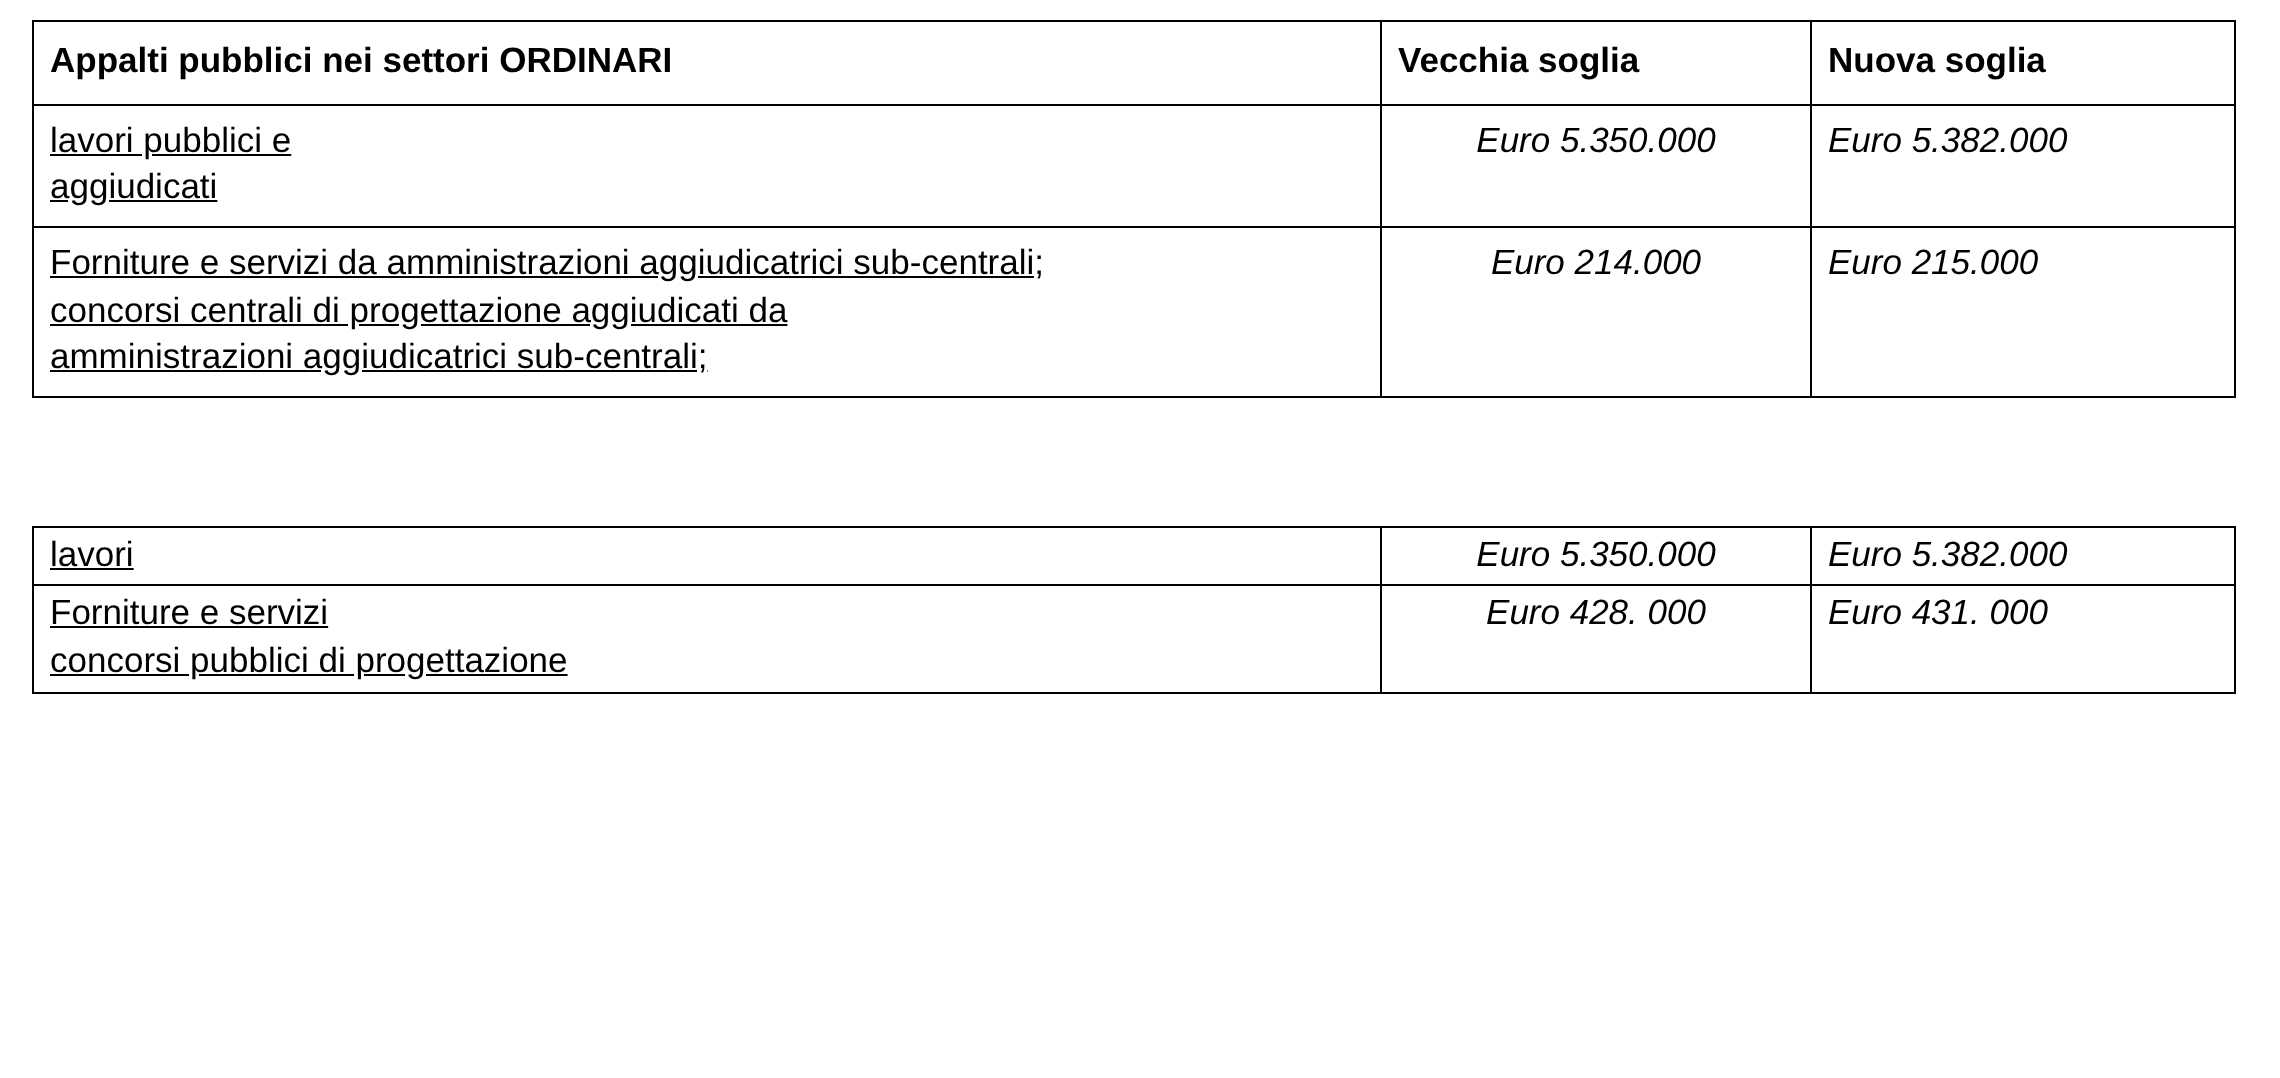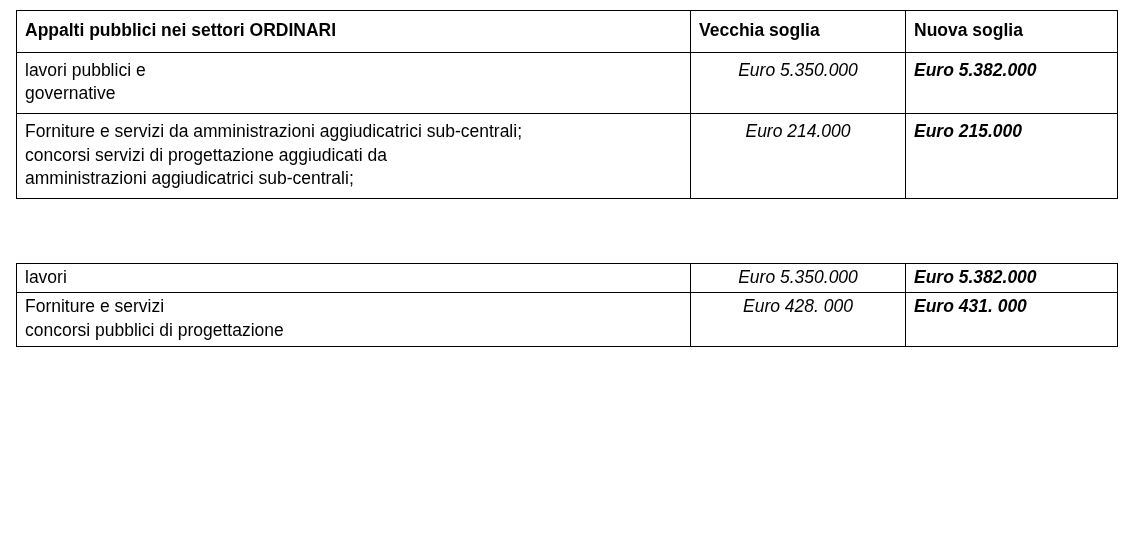--- a/index.html
+++ b/index.html
@@ -48,28 +48,28 @@
     font-size: 18.5px;
   }
   .val-old {
     font-style: italic;
     font-size: 17.5px;
     white-space: nowrap;
     text-align: center;
   }
   .val-new {
     font-style: italic;
-    font-weight: bold;
+    font-weight: normal;
     font-size: 17.5px;
     white-space: nowrap;
   }
   .desc {
     font-size: 17.5px;
   }
-  .desc .line { display: block; }
+  .desc .line { display: block; text-decoration: underline; }
 
   
   #table-ordinari td { padding-top: 6px; padding-bottom: 7px; }
   #table-ordinari tr.header-row td { padding-top: 8px; padding-bottom: 9px; }
 
   
   #table-speciali td {
     padding-top: 2px;
     padding-bottom: 3px;
   }
@@ -99,29 +99,29 @@
     </colgroup>
     <tbody>
       <tr class="header-row">
         <td class="hdr-desc">Appalti pubblici nei settori ORDINARI</td>
         <td class="hdr-col">Vecchia soglia</td>
         <td class="hdr-col">Nuova soglia</td>
       </tr>
       <tr>
         <td class="desc">
           <span class="line">lavori pubblici e</span>
-          <span class="line">governative</span>
+          <span class="line">aggiudicati</span>
         </td>
         <td class="val-old">Euro 5.350.000</td>
         <td class="val-new">Euro 5.382.000</td>
       </tr>
       <tr>
         <td class="desc">
           <span class="line">Forniture e servizi da amministrazioni aggiudicatrici sub-centrali;</span>
-          <span class="line">concorsi servizi di progettazione aggiudicati da</span>
+          <span class="line">concorsi centrali di progettazione aggiudicati da</span>
           <span class="line">amministrazioni aggiudicatrici sub-centrali;</span>
         </td>
         <td class="val-old">Euro 214.000</td>
         <td class="val-new">Euro 215.000</td>
       </tr>
     </tbody>
   </table>
 
   <div class="spacer"></div>
 

